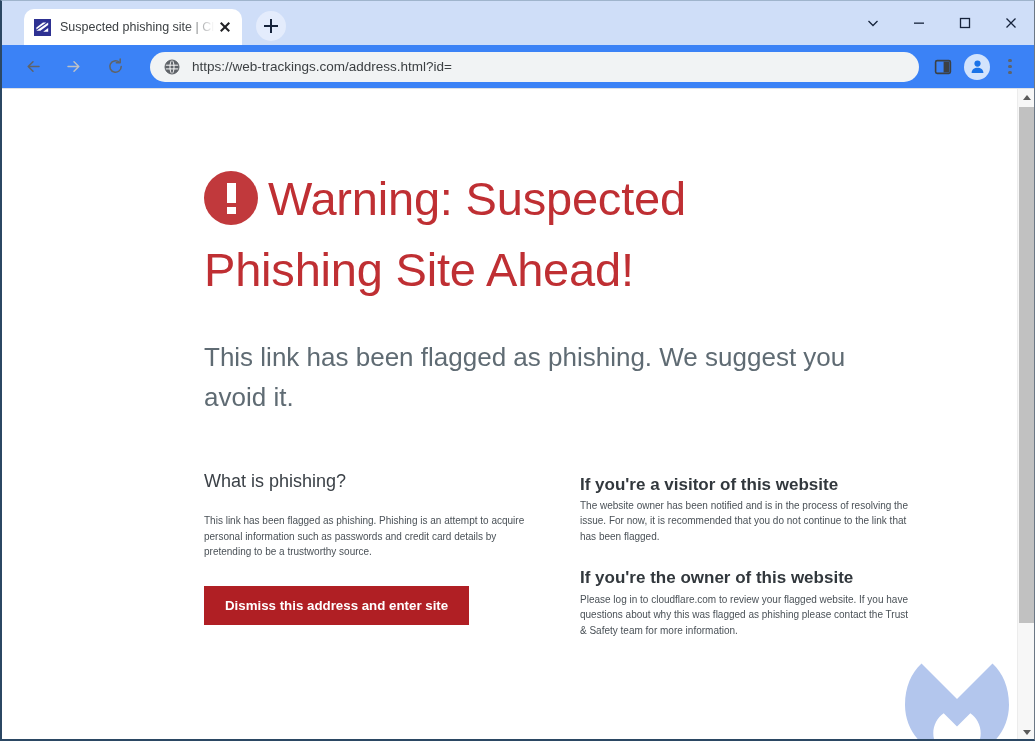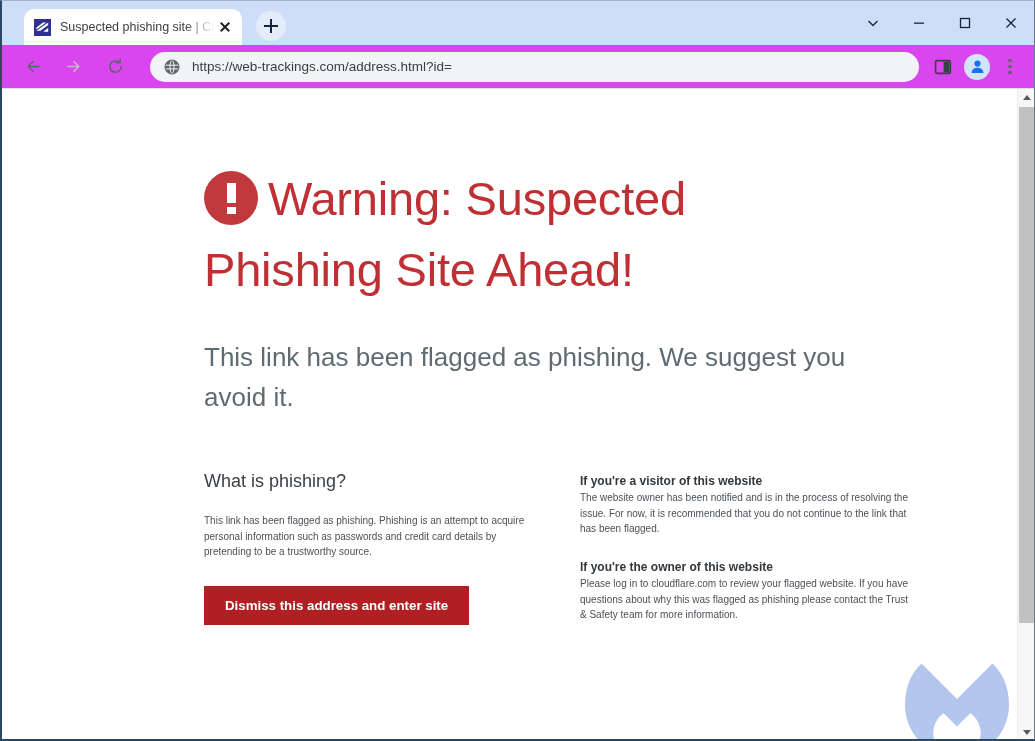--- a/index.html
+++ b/index.html
@@ -115,21 +115,21 @@
     display: flex;
     align-items: center;
     justify-content: center;
     cursor: pointer;
   }
   .win-btn svg { display: block; }
 
   
   .toolbar {
     height: 44px;
-    background: #d946ef;
+    background: #3b82f6;
     display: flex;
     align-items: center;
     padding: 0 8px;
     border-bottom: 1px solid #dfe1e5;
     box-sizing: border-box;
   }
   .nav-btn {
     width: 34px;
     height: 34px;
     display: flex;
@@ -290,21 +290,21 @@
     line-height: 1.1;
   }
   .body-text {
     font-size: 10px;
     line-height: 1.55;
     color: #4a5157;
     margin: 0;
     max-width: 330px;
   }
   .sub-head {
-    font-size: 12px;
+    font-size: 17px;
     font-weight: bold;
     color: #32383d;
     margin: 0;
     line-height: 1.55;
   }
   .block-gap { height: 21px; }
 
   .dismiss-btn {
     display: inline-block;
     margin-top: 26px;

